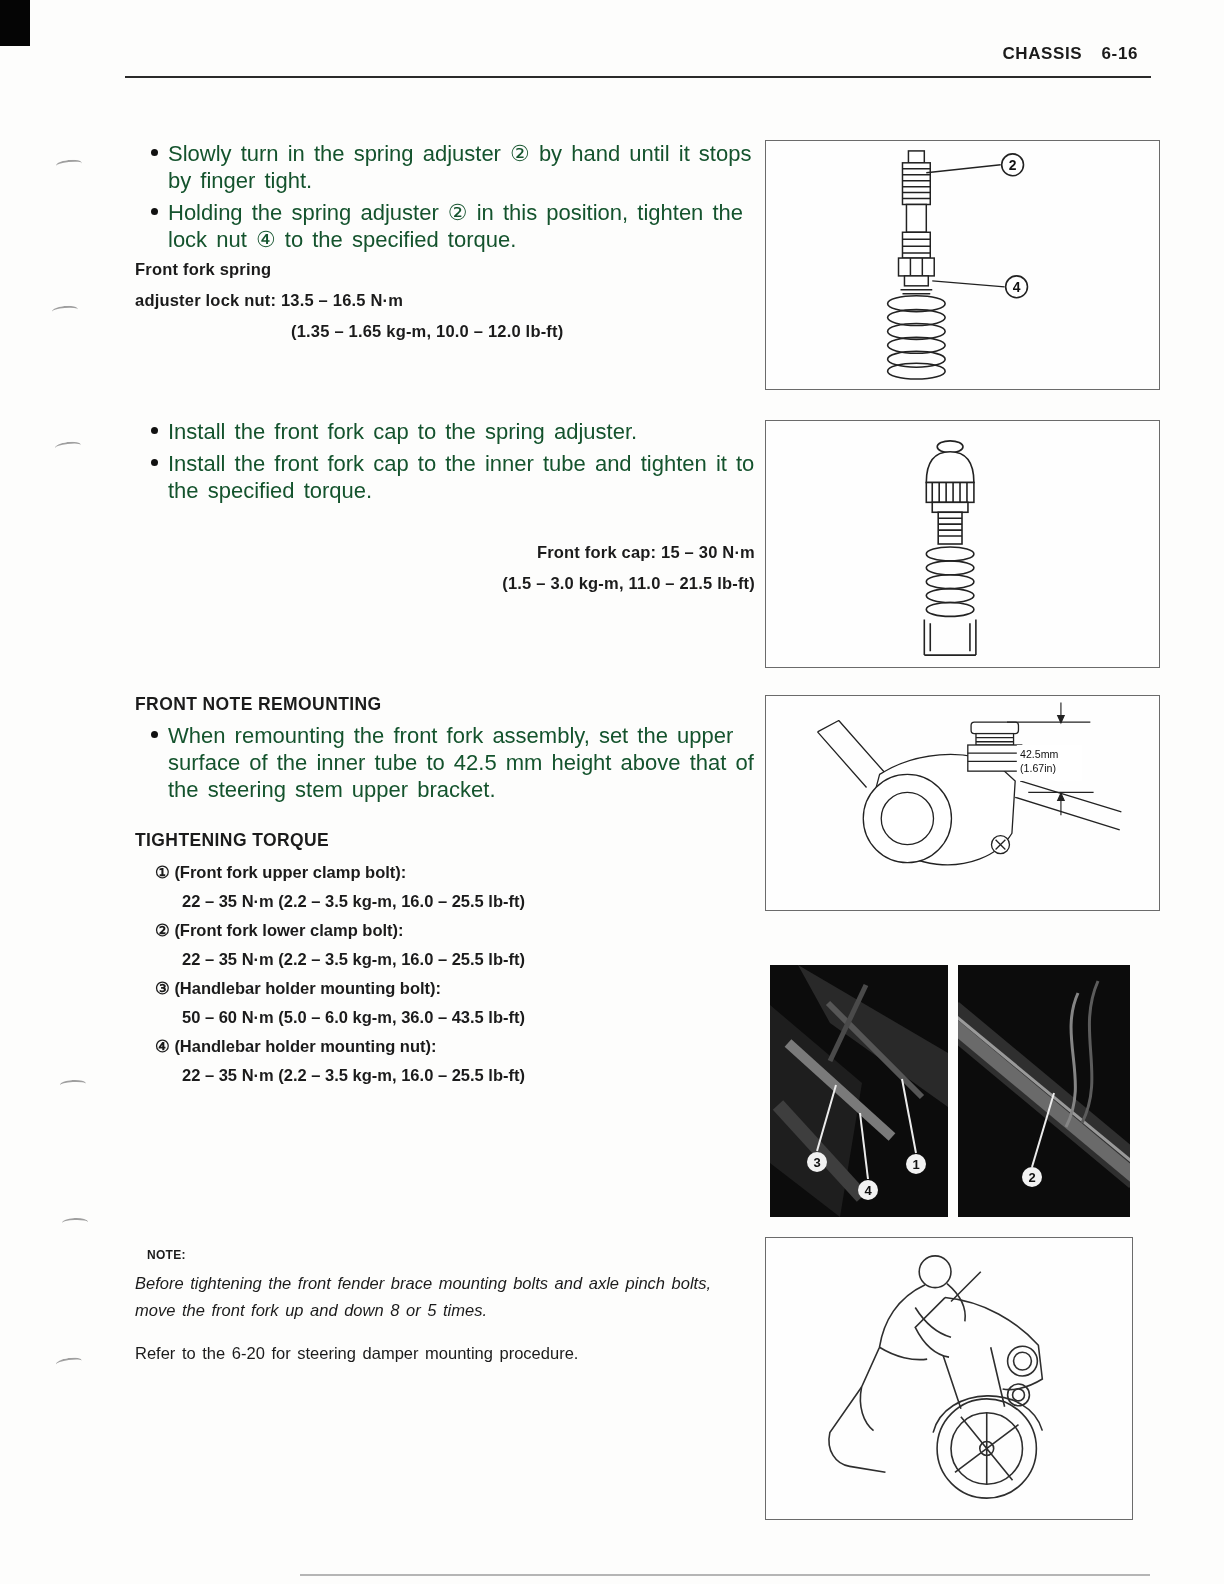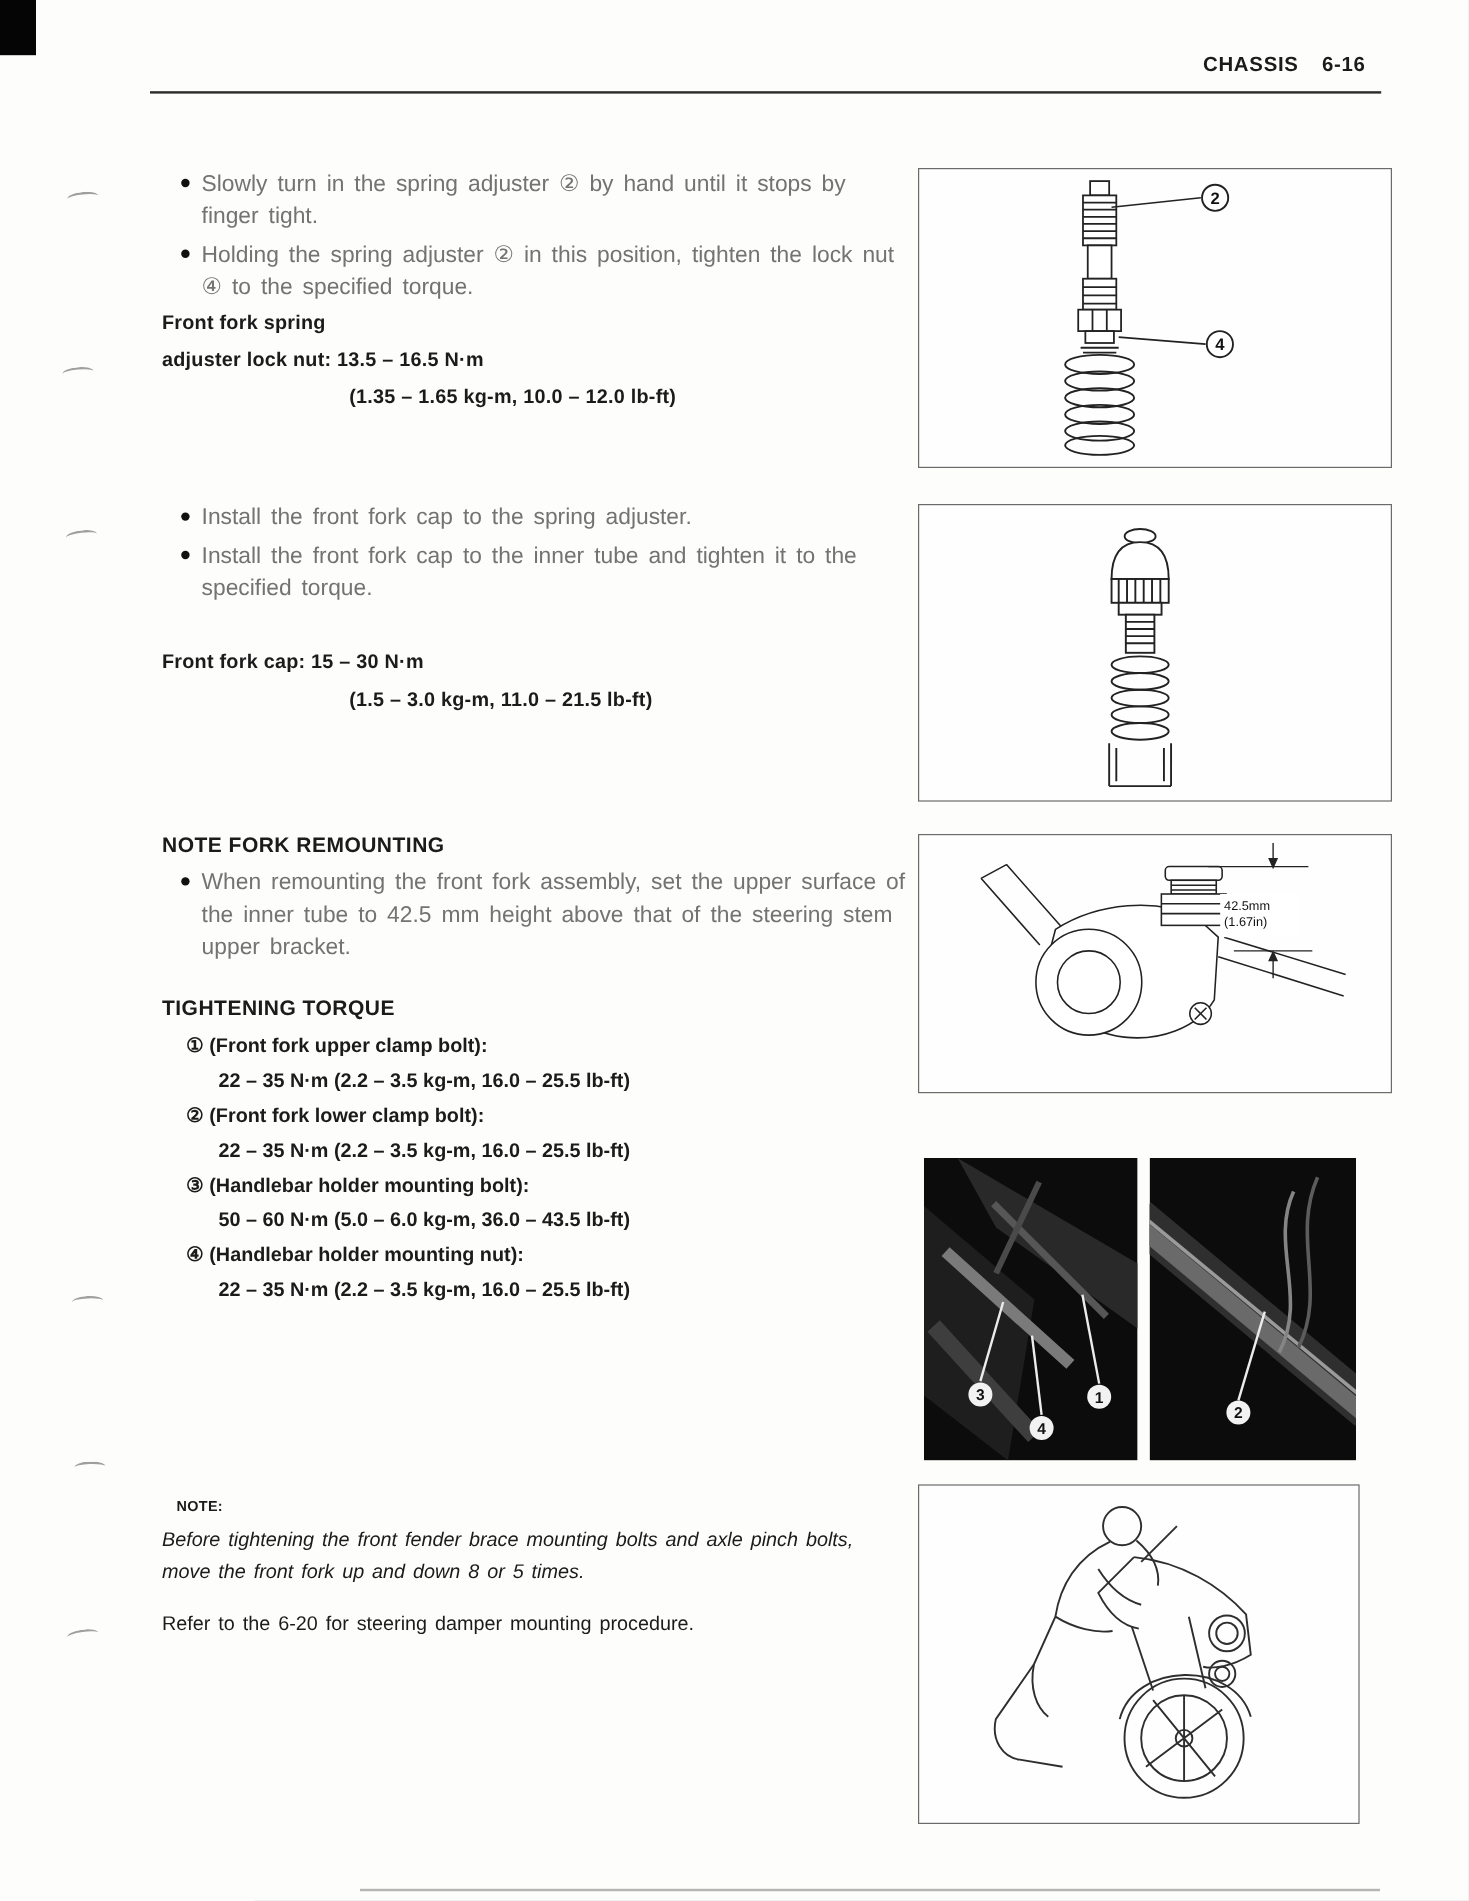--- a/index.html
+++ b/index.html
@@ -10,21 +10,21 @@
   }
   .corner-mark { position:absolute; left:0; top:0; width:30px; height:46px; background:#050505; }
   .header { position:absolute; top:44px; right:86px; font-size:17px; font-weight:bold; letter-spacing:.6px; }
   .header span { margin-left:14px; }
   .header-rule { position:absolute; top:76px; left:125px; width:1026px; height:2px; background:#2a2a2a; }
   .bottom-rule { position:absolute; bottom:8px; left:300px; width:850px; height:2px; background:#b5b5b5; }
 
   .block { position:absolute; left:135px; width:620px; }
   .bullet { display:flex; margin-bottom:5px; }
   .dot { flex:none; width:7px; height:7px; border-radius:50%; background:#111; margin:9px 10px 0 16px; }
-  .btxt { font-size:19px; line-height:27px; word-spacing:3px; color:#737373; }
+  .btxt { font-size:22px; line-height:27px; word-spacing:3px; color:#14532d; }
 
   .spec { font-weight:bold; font-size:16.5px; line-height:31px; letter-spacing:.2px; }
   .spec .indent { padding-left:156px; }
 
   .sec-title { font-size:17.5px; font-weight:bold; letter-spacing:.4px; margin-bottom:7px; }
 
   .torq { font-weight:bold; font-size:16.5px; line-height:29px;margin-left:20px; }
   .torq .val { padding-left:27px; }
   .torq .item { margin-bottom:0; }
 
@@ -80,27 +80,27 @@
     <div class="bullet">
       <span class="dot"></span>
       <span class="btxt">Install the front fork cap to the spring adjuster.</span>
     </div>
     <div class="bullet">
       <span class="dot"></span>
       <span class="btxt">Install the front fork cap to the inner tube and tighten it to the specified torque.</span>
     </div>
   </div>
 
-  <div class="block spec" style="top:537px;">
+  <div class="block spec" style="top:537px;text-align:right;">
     <div>Front fork cap: 15 – 30 N·m</div>
     <div class="indent">(1.5 – 3.0 kg-m, 11.0 – 21.5 lb-ft)</div>
   </div>
 
   <div class="block" style="top:694px;">
-    <div class="sec-title">NOTE FORK REMOUNTING</div>
+    <div class="sec-title">FRONT NOTE REMOUNTING</div>
     <div class="bullet">
       <span class="dot"></span>
       <span class="btxt">When remounting the front fork assembly, set the upper surface of the inner tube to 42.5 mm height above that of the steering stem upper bracket.</span>
     </div>
   </div>
 
   <div class="block" style="top:830px;">
     <div class="sec-title">TIGHTENING TORQUE</div>
     <div class="torq">
       <div class="item">

